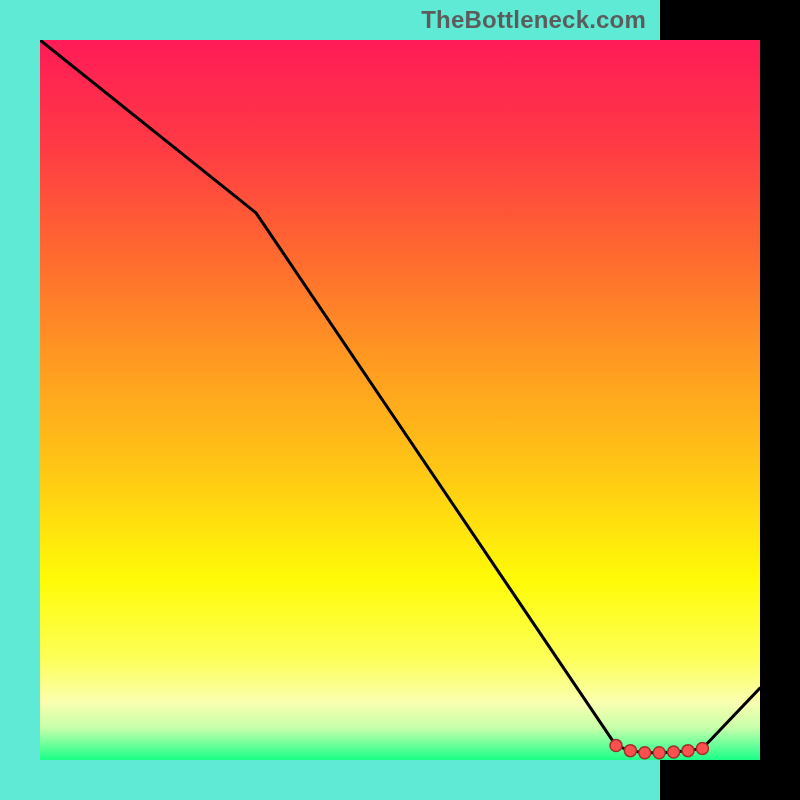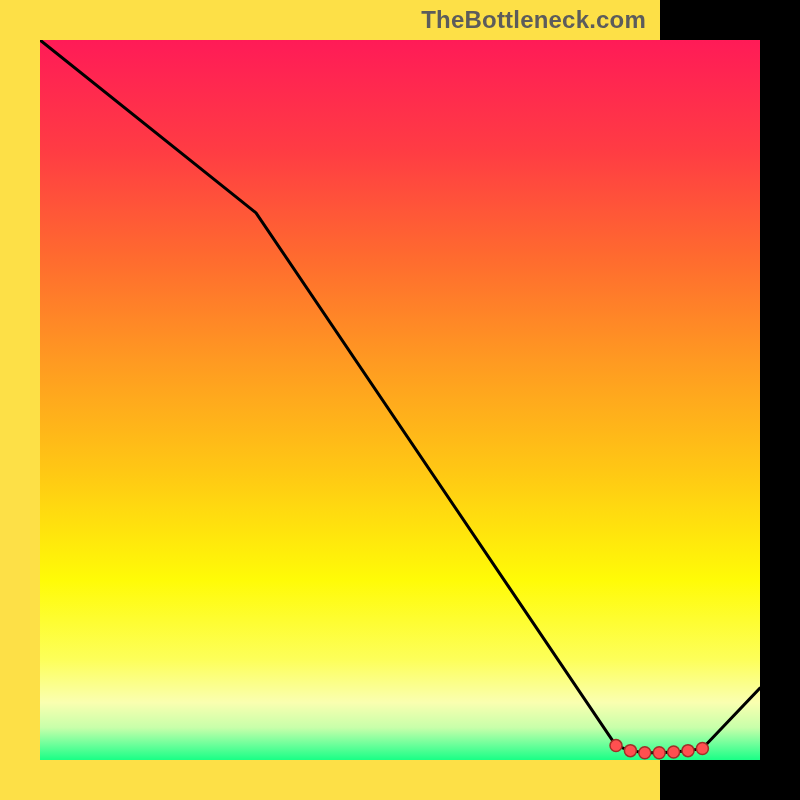--- a/index.html
+++ b/index.html
@@ -1,21 +1,21 @@
 <!DOCTYPE html>
 <html><head>
 <meta charset="utf-8">
 <style>
   * { margin: 0; padding: 0; box-sizing: border-box; }
   html, body { width: 800px; height: 800px; background: #000; overflow: hidden; }
   .frame {
     position: relative;
     width: 660px;
     height: 800px;
-    background: #fde047;
+    background: #5eead4;
   }
   .watermark {
     position: absolute;
     top: 6px;
     right: 14px;
     font-family: Arial, Helvetica, sans-serif;
     font-size: 24px;
     font-weight: bold;
     color: #5c5c5c;
     letter-spacing: 0.2px;

